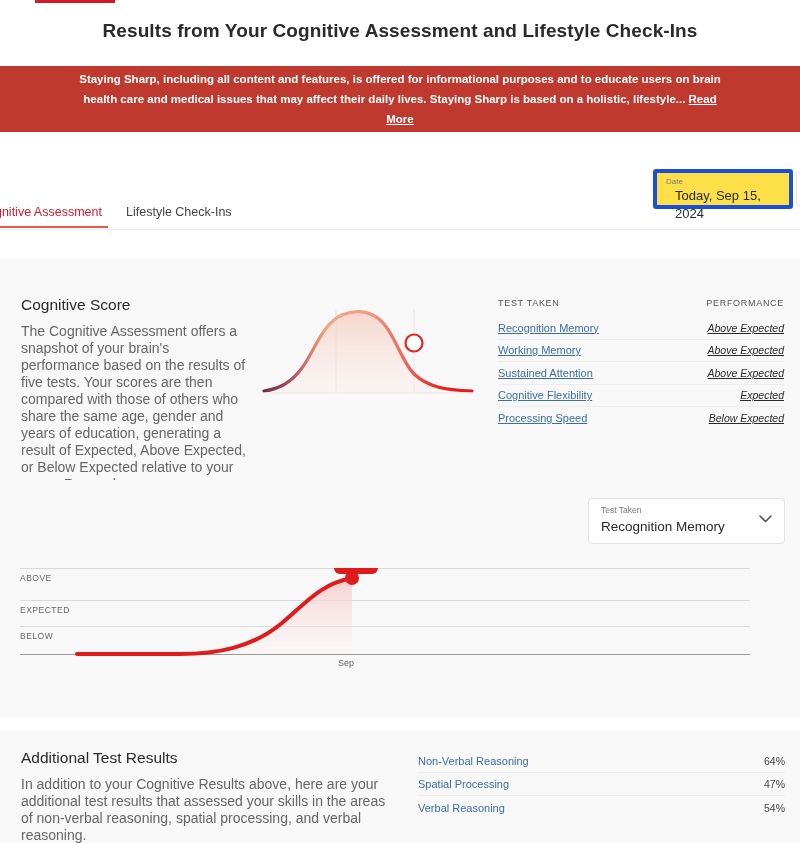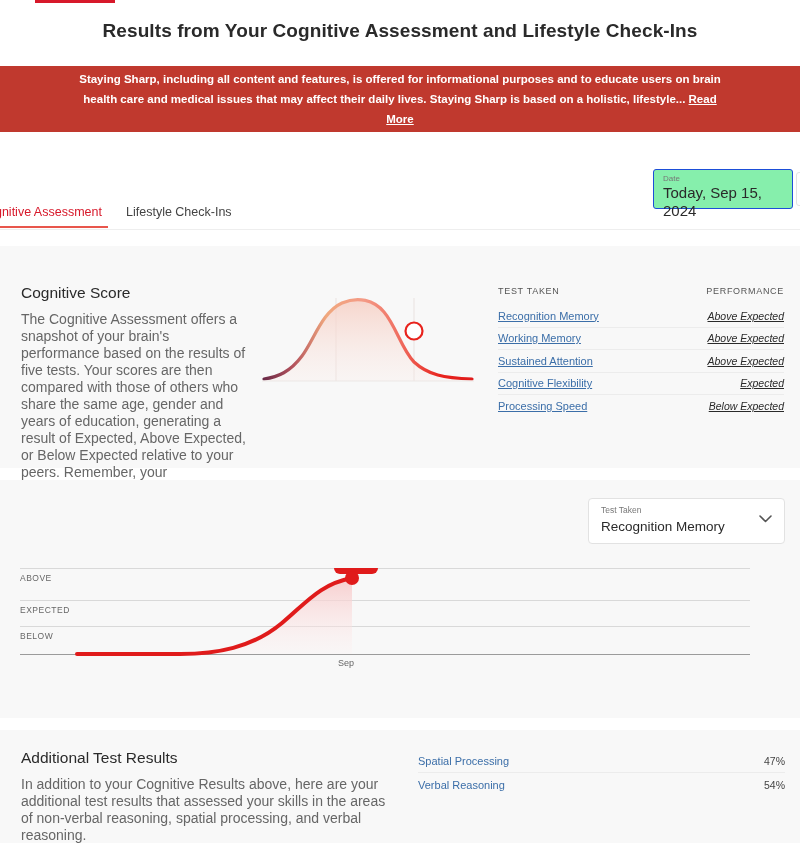--- a/index.html
+++ b/index.html
@@ -41,27 +41,27 @@
     text-align: center;
   }
   .banner-link {
     color: #ffffff; font-weight: 700; text-decoration: underline;
     cursor: pointer;
   }
 
   
   .date-field {
     position: absolute; left: 653px; top: 169px; width: 140px; height: 40px;
-    background: #86efac;
-    border: 1px solid #1d4ed8;
+    background: #fde047;
+    border: 4px solid #1d4ed8;
     border-radius: 3px;
     padding: 4px 9px 0 9px;
   }
   .date-label { font-size: 8px; color: #777777; line-height: 10px; }
-  .date-value { font-size: 15px; color: #2a2a2a; line-height: 18px; }
+  .date-value { font-size: 13px; color: #2a2a2a; line-height: 18px; margin-left: 9px; }
   .date-field-partial {
     position: absolute; left: 796px; top: 172px; width: 18px; height: 34px;
     background: #ffffff; border: 1px solid #e2e2e2; border-radius: 3px;
   }
 
   
   .tabs {
     position: absolute; left: 0; top: 198px; width: 800px; height: 32px;
   }
   .tab {
@@ -78,21 +78,21 @@
   .tabs-divider {
     position: absolute; left: 0; top: 229px; width: 800px; height: 1px;
     background: #eeeeee;
   }
 
   
   .card {
     position: absolute; left: 0; width: 800px;
     background: #f8f8f8;
   }
-  #card-score   { top: 246px; height: 222px; }
+  #card-score   { top: 258px; height: 222px; }
   #card-time    { top: 480px; height: 238px; }
   #card-addl    { top: 730px; height: 113px; }
 
   .card-title {
     font-size: 15.5px; color: #2a2a2a; font-weight: 400;
   }
   .card-sub {
     font-size: 14px; color: #666666; line-height: 17px;
   }
 
@@ -305,20 +305,24 @@
 
   <div class="card" id="card-addl">
 
     <div class="atr-left">
       <div class="card-title">Additional Test Results</div>
       <div class="card-sub">In addition to your Cognitive Results above, here are your additional test results that assessed your skills in the areas of non-verbal reasoning, spatial processing, and verbal reasoning.</div>
     </div>
 
     <div class="atr-list">
       <div class="atr-row">
+        <span class="atr-name">Non-Verbal Reasoning</span>
+        <span class="atr-val">64%</span>
+      </div>
+      <div class="atr-row">
         <span class="atr-name">Spatial Processing</span>
         <span class="atr-val">47%</span>
       </div>
       <div class="atr-row">
         <span class="atr-name">Verbal Reasoning</span>
         <span class="atr-val">54%</span>
       </div>
     </div>
   </div>
 

